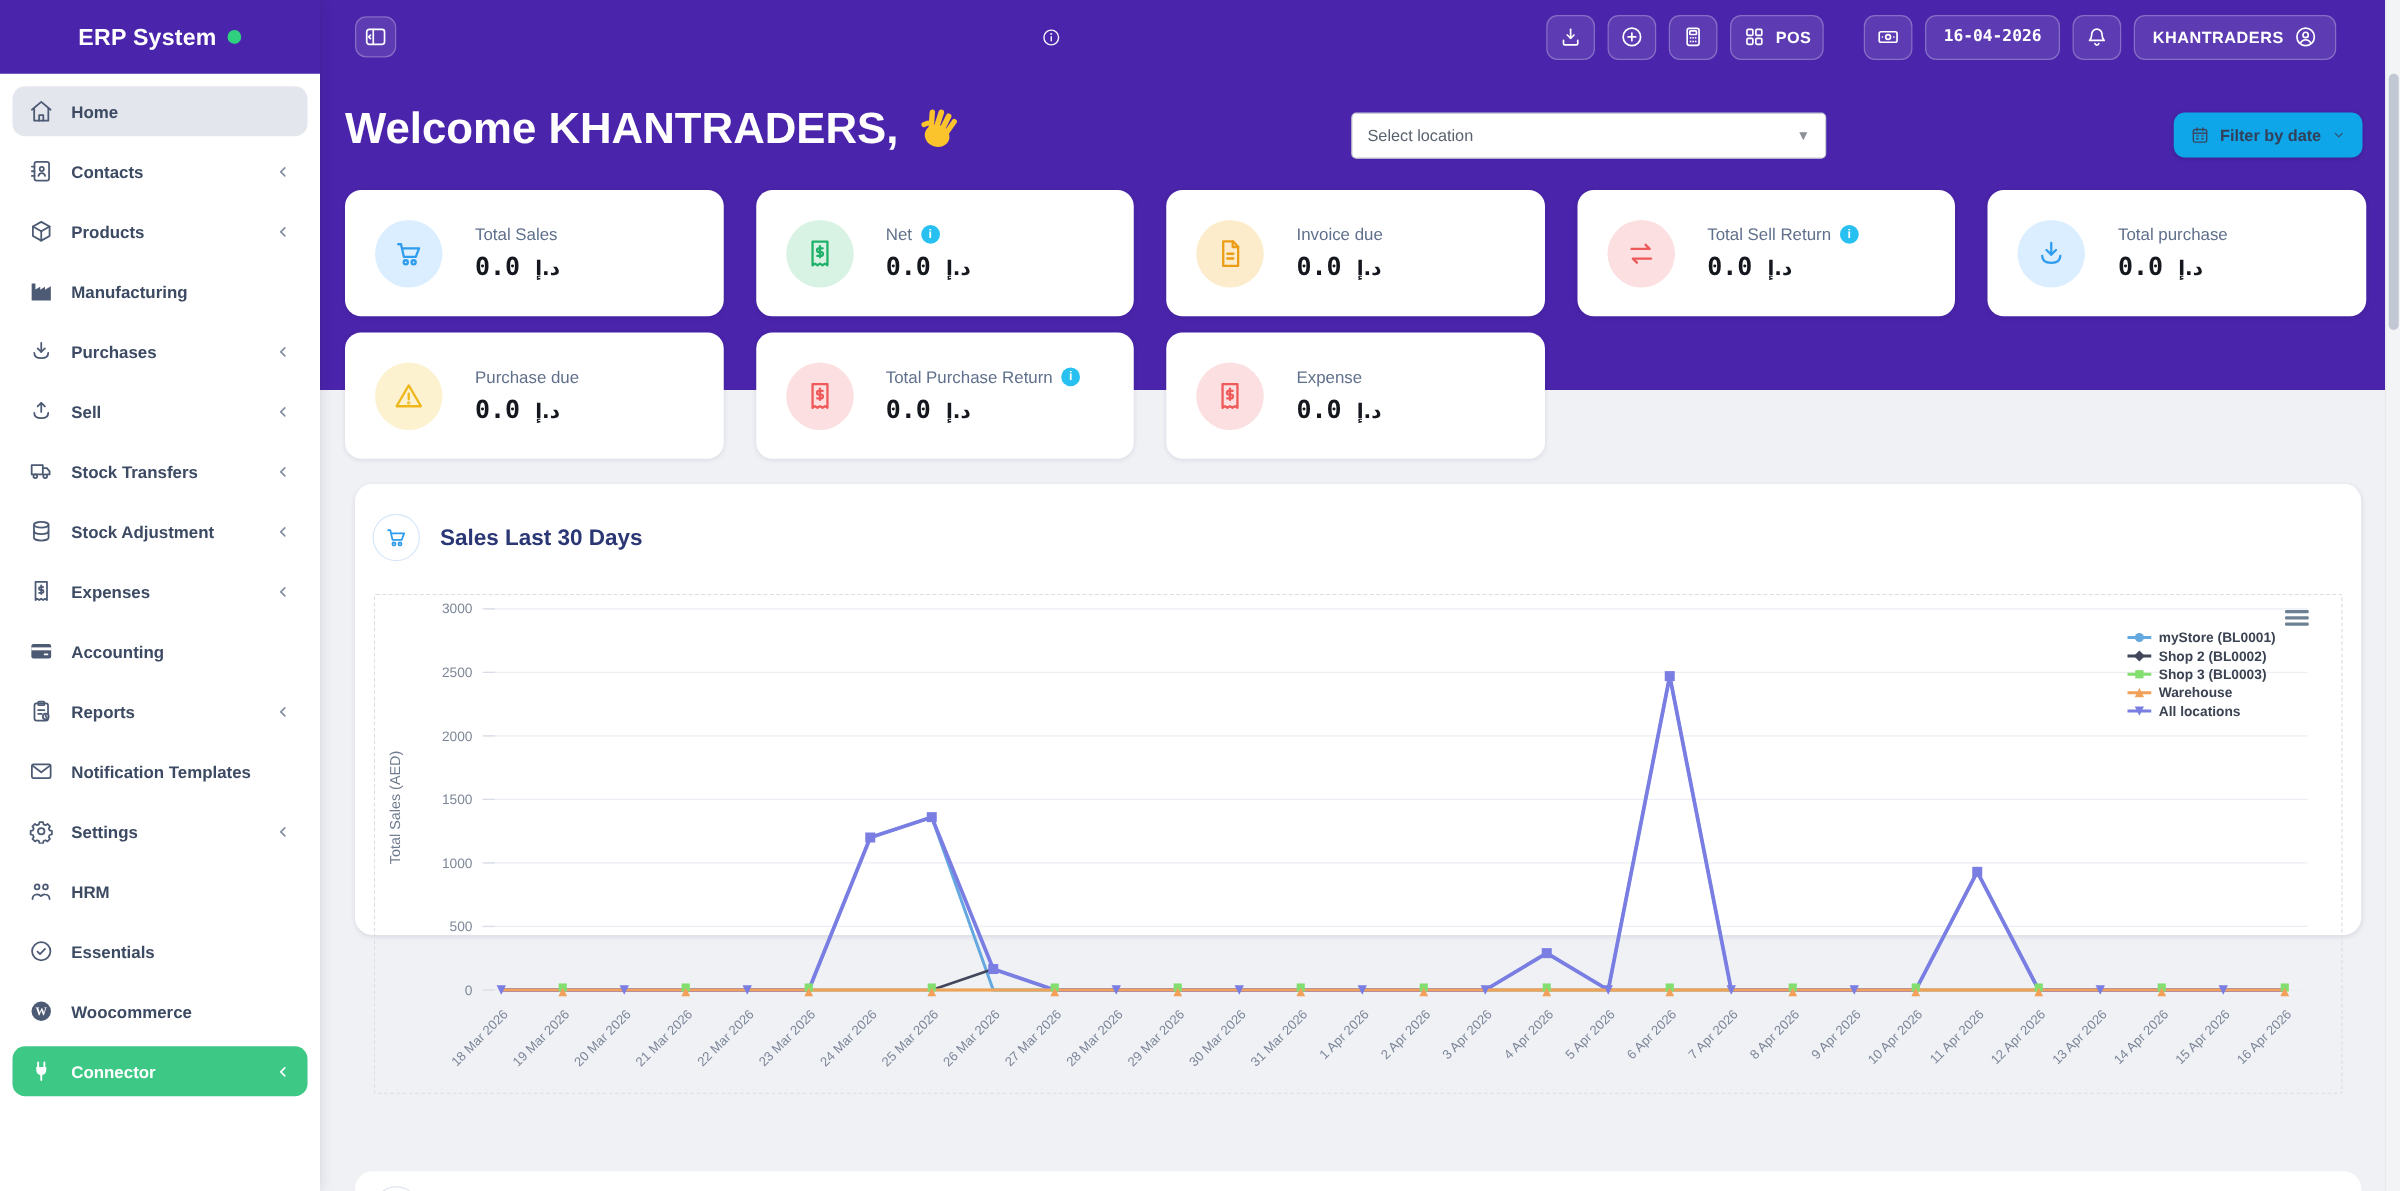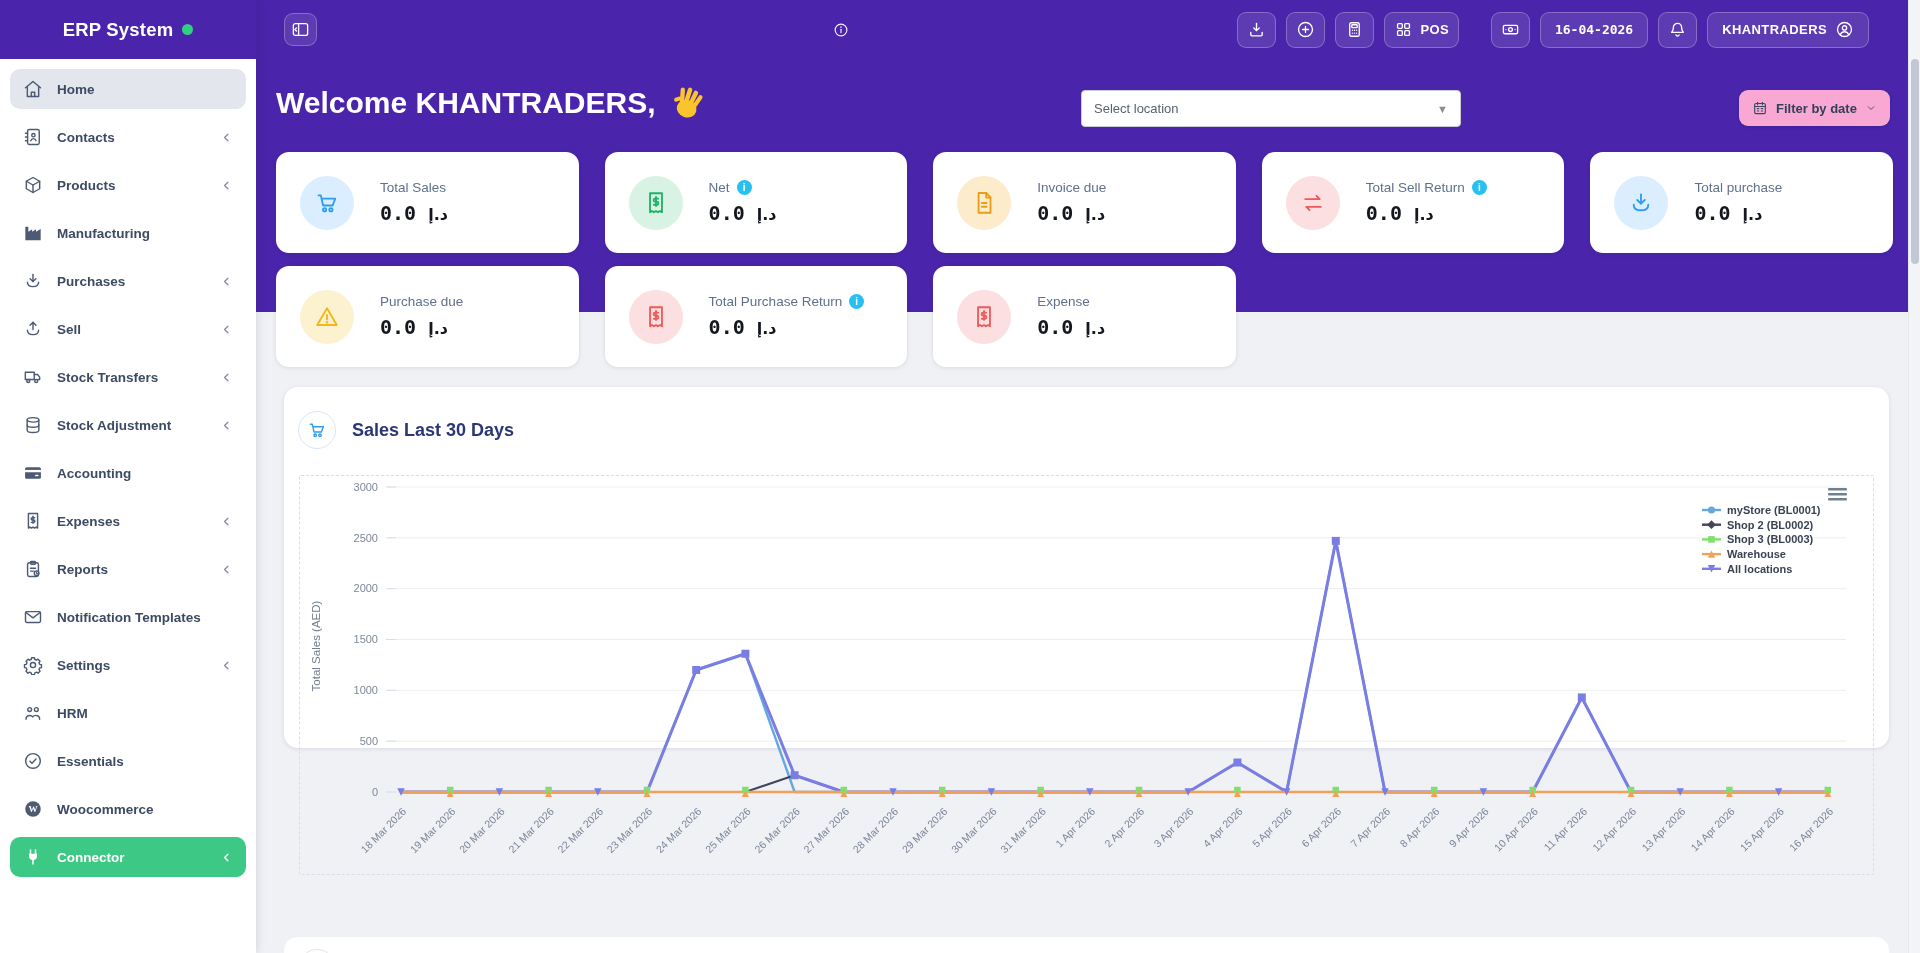--- a/index.html
+++ b/index.html
@@ -27,25 +27,25 @@
   .tb-info{margin-left:516px;color:#fff;opacity:.95;width:16px;height:16px}
   .tb-info svg{width:16px;height:16px}
   .tb-right{margin-left:auto;margin-right:39px;display:flex;align-items:center;gap:10px}
   .tb-label{font-size:13px;font-weight:700;letter-spacing:.3px}
   .tb-date{font-family:"DejaVu Sans Mono",monospace;font-size:13px;font-weight:700;padding:0 14px}
   .tb-user{padding:0 14px;font-size:13px;font-weight:700;letter-spacing:.4px}
   .tb-cash{margin-left:22px}
   
   .content{position:absolute;left:256px;top:59px;width:1652px;height:894px;background:#eff1f5;overflow:hidden}
   .band{position:absolute;left:0;top:0;width:100%;height:253px;background:#4a24aa}
-  .welcome{position:absolute;left:20px;top:24px;color:#fff;font-size:30px;font-weight:700;display:flex;align-items:center;gap:12px}
+  .welcome{position:absolute;left:20px;top:24px;color:#fff;font-size:35px;font-weight:700;display:flex;align-items:center;gap:12px}
   .wave{width:40px;height:40px}
   .loc-select{position:absolute;left:825px;top:31px;width:380px;height:37px;background:#fff;border:1px solid #c9ccd3;border-radius:4px;display:flex;align-items:center;padding:0 12px;font-size:13px;color:#59616e;cursor:pointer}
   .loc-caret{margin-left:auto;color:#8a8f98;font-size:11px}
-  .filter-btn{position:absolute;left:1483px;top:31px;height:36px;padding:0 13px;background:#f9a8d4;border-radius:9px;display:flex;align-items:center;gap:8px;font-size:13px;font-weight:700;color:#32405a;cursor:pointer;box-shadow:0 1px 3px rgba(20,20,60,.18)}
+  .filter-btn{position:absolute;left:1483px;top:31px;height:36px;padding:0 13px;background:#0ea5e9;border-radius:9px;display:flex;align-items:center;gap:8px;font-size:13px;font-weight:700;color:#32405a;cursor:pointer;box-shadow:0 1px 3px rgba(20,20,60,.18)}
   .filter-btn svg{width:16px;height:16px;color:#3a4763}
   .filter-btn .fchev svg{width:12px;height:12px}
   .cards{position:absolute;left:20px;top:93px;width:1617px;display:grid;grid-template-columns:repeat(5,1fr);gap:13px 26px}
   .card{background:#fff;border-radius:13px;height:101px;display:flex;align-items:center;padding:0 24px;box-shadow:0 1px 4px rgba(25,25,70,.10)}
   .cicon{width:54px;height:54px;border-radius:50%;display:flex;align-items:center;justify-content:center;margin-right:26px;flex:0 0 auto}
   .cicon svg{width:26px;height:26px}
   .clabel{font-size:13.5px;color:#60708c;font-weight:400;display:flex;align-items:center;gap:7px}
   .cvalue{margin-top:6px;font-family:"DejaVu Sans Mono",monospace;font-size:20px;font-weight:700;color:#14171d}
   .cvalue .cur{font-family:"DejaVu Sans",sans-serif;font-size:16px}
   .info-dot{width:15px;height:15px;border-radius:50%;background:#27c0f0;color:#fff;font-size:10px;font-weight:700;display:inline-flex;align-items:center;justify-content:center;font-style:normal}
@@ -181,42 +181,42 @@
         </span>
         <span>Stock Adjustment</span>
         <span class="chev">
           <svg viewBox="0 0 24 24" fill="none" stroke="currentColor" stroke-width="2.4" stroke-linecap="round" stroke-linejoin="round">
             <path d="M14.5 6 8.5 12l6 6"></path>
           </svg>
         </span>
       </div>
       <div class="menu-item">
         <span class="mi-icon">
+          <svg viewBox="0 0 24 24" fill="none" stroke="currentColor" stroke-width="1.7" stroke-linecap="round" stroke-linejoin="round">
+            <path d="M6.5 3h11v17.5l-1.8-1.2-1.9 1.2-1.8-1.2-1.9 1.2-1.8-1.2-1.8 1.2V3z"></path>
+            <path d="M12 6.3v8.4"></path>
+            <path d="M14 8h-2.8a1.4 1.4 0 0 0 0 2.8h1.6a1.4 1.4 0 0 1 0 2.8H10"></path>
+          </svg>
+        </span>
+        <span>Expenses</span>
+        <span class="chev">
+          <svg viewBox="0 0 24 24" fill="none" stroke="currentColor" stroke-width="2.4" stroke-linecap="round" stroke-linejoin="round">
+            <path d="M14.5 6 8.5 12l6 6"></path>
+          </svg>
+        </span>
+      </div>
+      <div class="menu-item">
+        <span class="mi-icon">
           <svg viewBox="0 0 24 24" fill="currentColor">
             <rect x="2.5" y="5" width="19" height="14" rx="2"></rect>
             <rect x="2.5" y="8.3" width="19" height="2.8" fill="#fff"></rect>
             <rect x="14.5" y="14.2" width="4.2" height="1.6" fill="#fff" rx=".5"></rect>
           </svg>
         </span>
         <span>Accounting</span>
-      </div>
-      <div class="menu-item">
-        <span class="mi-icon">
-          <svg viewBox="0 0 24 24" fill="none" stroke="currentColor" stroke-width="1.7" stroke-linecap="round" stroke-linejoin="round">
-            <path d="M6.5 3h11v17.5l-1.8-1.2-1.9 1.2-1.8-1.2-1.9 1.2-1.8-1.2-1.8 1.2V3z"></path>
-            <path d="M12 6.3v8.4"></path>
-            <path d="M14 8h-2.8a1.4 1.4 0 0 0 0 2.8h1.6a1.4 1.4 0 0 1 0 2.8H10"></path>
-          </svg>
-        </span>
-        <span>Expenses</span>
-        <span class="chev">
-          <svg viewBox="0 0 24 24" fill="none" stroke="currentColor" stroke-width="2.4" stroke-linecap="round" stroke-linejoin="round">
-            <path d="M14.5 6 8.5 12l6 6"></path>
-          </svg>
-        </span>
       </div>
       <div class="menu-item">
         <span class="mi-icon">
           <svg viewBox="0 0 24 24" fill="none" stroke="currentColor" stroke-width="1.7" stroke-linecap="round" stroke-linejoin="round">
             <rect x="5.5" y="4.5" width="13" height="16.5" rx="2"></rect>
             <rect x="9" y="2.8" width="6" height="3.4" rx="1"></rect>
             <path d="M9 11h6M9 14.5h3.5"></path>
             <circle cx="16.3" cy="17" r="2.8" fill="#fff"></circle>
             <path d="M16.3 15.7v1.4l1 .7"></path>
           </svg>

